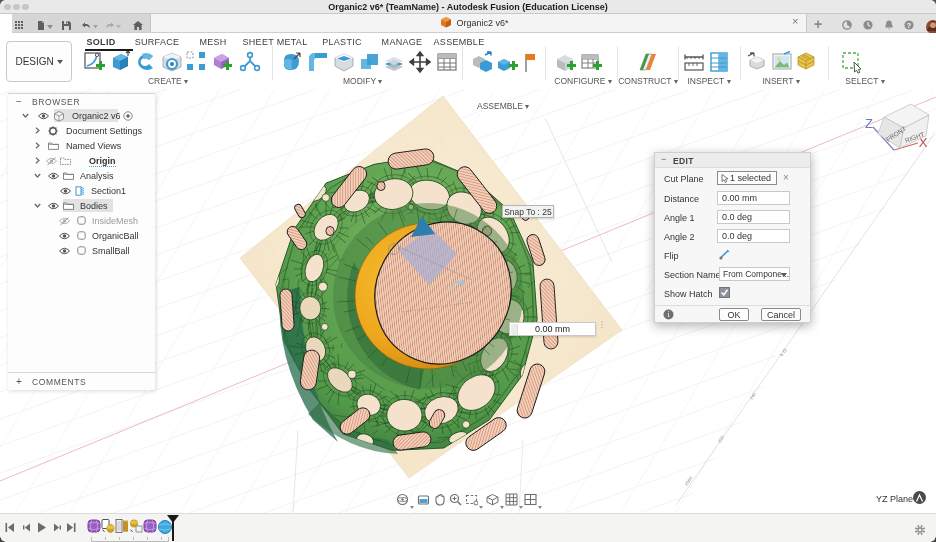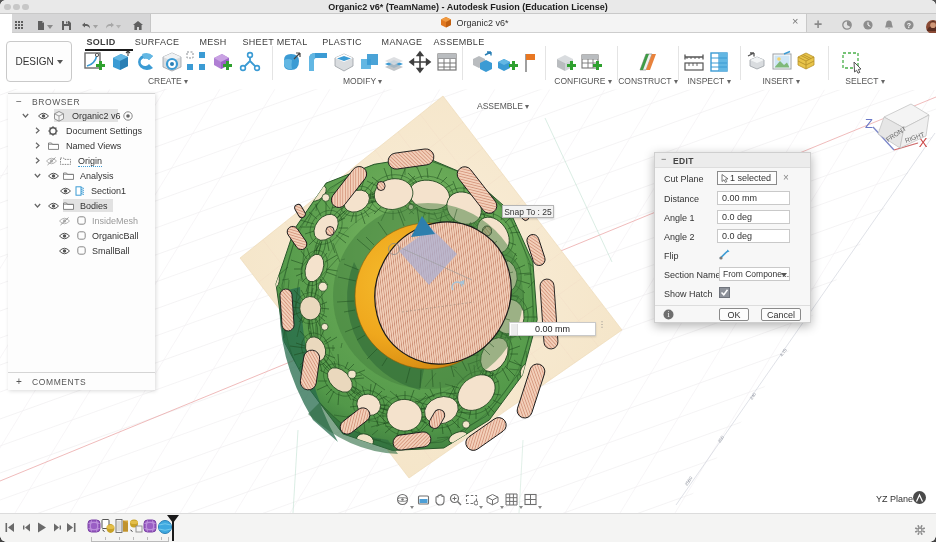--- a/index.html
+++ b/index.html
@@ -1113,21 +1113,21 @@
           <path d="M2,0.8 L5,3.5 L2,6.2" fill="none" stroke="#666" stroke-width="1.2"></path>
         </svg></div>
       <div class="abs" style="left:38px;top:64px;line-height:0;"><svg width="11" height="9" viewBox="0 0 11 9">
           <path d="M0.5,4 Q5.5,-1.5 10.5,4 Q5.5,9.5 0.5,4 Z" fill="none" stroke="#b5b5b5" stroke-width="1"></path>
           <circle cx="5.5" cy="4" r="1.7" fill="#b5b5b5"></circle>
           <path d="M1.5,8 L9.5,0.5" stroke="#999" stroke-width="1"></path>
         </svg></div>
       <div class="abs" style="left:52px;top:63px;line-height:0;"><svg width="11" height="9" viewBox="0 0 11 9">
           <path d="M0.5,2 h3 l1,1.4 h6 v5 h-10 Z" fill="#fff" stroke="#777" stroke-width="0.9" stroke-dasharray="1.5,1"></path>
         </svg></div>
-      <div class="abs" style="left:70px;top:63px;height:11px;line-height:11px;color:#333;border-bottom:1px dotted #3b9bd4;">Origin</div>
+      <div class="abs" style="left:81px;top:63px;height:11px;line-height:11px;color:#333;border-bottom:1px dotted #3b9bd4;font-weight:bold;">Origin</div>
       <div class="abs" style="left:26px;top:79px;line-height:0;"><svg width="7" height="7" viewBox="0 0 7 7">
           <path d="M0.8,2 L3.5,5 L6.2,2" fill="none" stroke="#666" stroke-width="1.2"></path>
         </svg></div>
       <div class="abs" style="left:40px;top:79px;line-height:0;"><svg width="11" height="8" viewBox="0 0 11 8">
           <path d="M0.5,4 Q5.5,-1.5 10.5,4 Q5.5,9.5 0.5,4 Z" fill="none" stroke="#555" stroke-width="1"></path>
           <circle cx="5.5" cy="4" r="1.7" fill="#555"></circle>
         </svg></div>
       <div class="abs" style="left:55px;top:78px;line-height:0;"><svg width="11" height="9" viewBox="0 0 11 9">
           <path d="M0.5,2 h3 l1,1.4 h6 v5 h-10 Z" fill="#fff" stroke="#777" stroke-width="0.9"></path>
           <path d="M0.5,3.4 h10" stroke="#777" stroke-width="0.7"></path>

